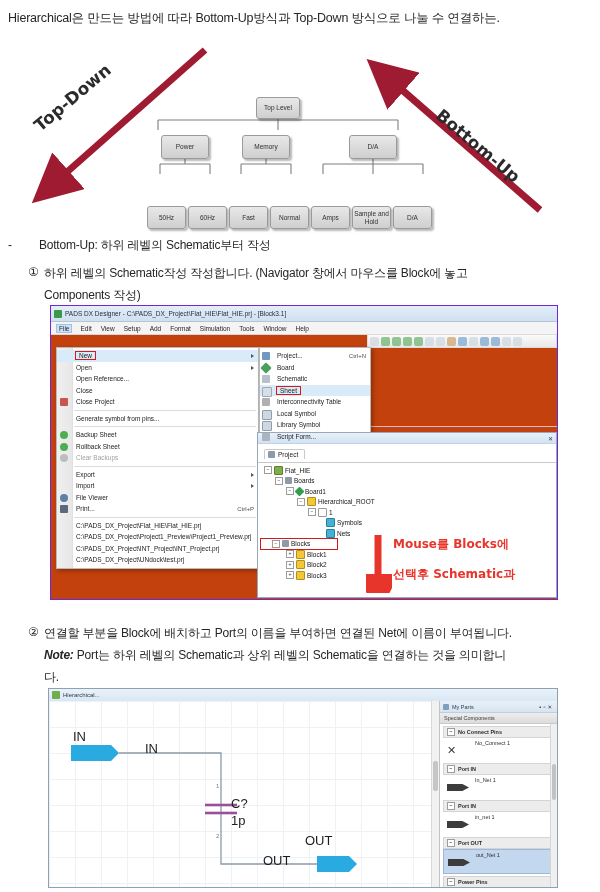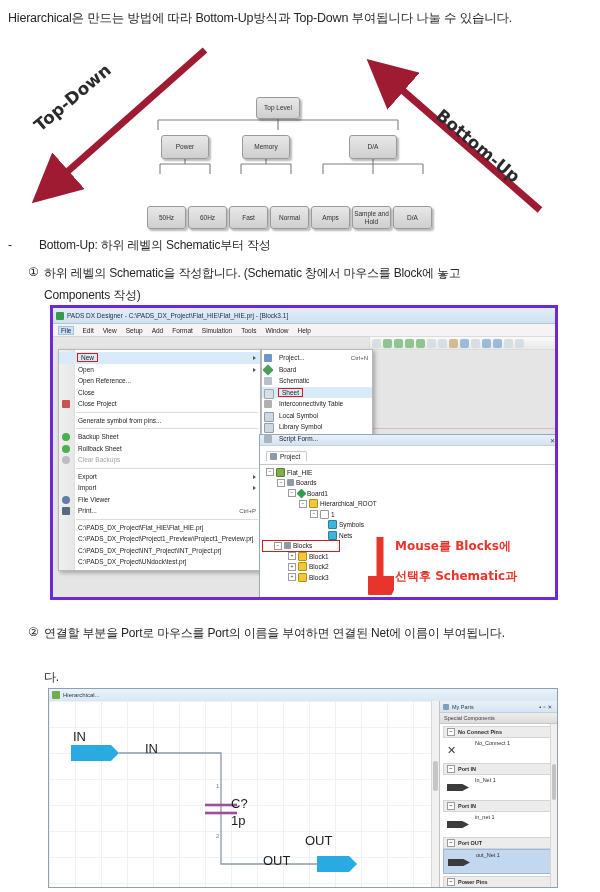--- a/index.html
+++ b/index.html
@@ -40,21 +40,21 @@
   .txt{position:absolute;font-size:12px;color:#262626;letter-spacing:-0.2px;}
   .dash{left:8px;}
   .dash .b{margin-left:24px;}
   .numline{display:flex;}
   .circ{width:16px;flex:0 0 16px;}
   .numbody{flex:1;}
 
   
   .pads{
     position:absolute;left:50px;top:305px;width:508px;height:295px;
-    background:#e5e5e5;border:3px solid #6d28d9;box-sizing:border-box;
+    background:#c2410c;border:1px solid #6d28d9;box-sizing:border-box;
     font-family:"Liberation Sans",sans-serif;overflow:hidden;
   }
   .pads-title{
     height:15px;background:linear-gradient(180deg,#e4eef8 0%,#cfe0f0 100%);
     display:flex;align-items:center;gap:3px;padding:0 3px;
     font-size:6.5px;color:#203040;border-bottom:1px solid #b5c4d2;
   }
   .tiny-ico{width:8px;height:8px;border-radius:1px;background:#3a9a4a;
     display:inline-block;flex:0 0 8px;}
   .pads-menu{
@@ -166,21 +166,21 @@
     border-left:1px solid #d8d8d8;}
   .vthumb{position:absolute;left:1px;top:60px;width:5px;height:30px;background:#c6c6c6;border-radius:2px;}
 
   .dotline{position:absolute;background:#b9b9b9;}
 </style>
 </head>
 <body>
 
 <div class="page">
 
-  <div class="intro">Hierarchical은 만드는 방법에 따라 Bottom-Up방식과 Top-Down 부여됩니다 나눌 수 있습니다.</div>
+  <div class="intro">Hierarchical은 만드는 방법에 따라 Bottom-Up방식과 Top-Down 방식으로 나눌 수 연결하는.</div>
 
   <div class="figure">
     <svg class="figsvg" width="600" height="185">
       <defs>
         <marker id="ah" markerWidth="7" markerHeight="7" refX="2" refY="3.5" orient="auto">
           <polygon points="0,0 7,3.5 0,7" fill="#9e1b32"></polygon>
         </marker>
       </defs>
       <line x1="205" y1="10" x2="58" y2="140" stroke="#9e1b32" stroke-width="7" marker-end="url(#ah)"></line>
       <line x1="540" y1="170" x2="393" y2="42" stroke="#9e1b32" stroke-width="7" marker-end="url(#ah)"></line>
@@ -213,21 +213,21 @@
     <div class="node" style="left:393px;top:166px;width:39px;height:23px;">D/A</div>
   </div>
 
   <div class="txt dash" style="top:237px;">
     <span>-</span>
     <span class="b">Bottom-Up: 하위 레벨의 Schematic부터 작성</span>
   </div>
 
   <div class="txt numline" style="left:28px;top:265px;width:560px;">
     <span class="circ">①</span>
-    <span class="numbody">하위  레벨의  Schematic을  작성합니다.  (Schematic    창에서    마우스를    Block에    놓고</span>
+    <span class="numbody">하위  레벨의  Schematic작성  작성합니다.  (Navigator    창에서    마우스를    Block에    놓고</span>
   </div>
   <div class="txt" style="left:44px;top:287px;">Components 작성)</div>
 
   <div class="pads">
 
     <div class="pads-title">
       <span class="tiny-ico"></span>
       <span>PADS DX Designer - C:\PADS_DX_Project\Flat_HIE\Flat_HIE.prj - [Block3.1]</span>
     </div>
 
@@ -444,21 +444,24 @@
         </defs>
         <line x1="12" y1="2" x2="12" y2="48" stroke="#e8352b" stroke-width="7" marker-end="url(#ra)"></line>
       </svg>
       <div class="annot" style="left:135px;top:103px;">Mouse를 Blocks에</div>
       <div class="annot" style="left:135px;top:133px;">선택후 Schematic과</div>
     </div>
   </div>
 
   <div class="txt numline" style="left:28px;top:625px;width:566px;">
     <span class="circ">②</span>
-    <span class="numbody">연결할 부분을 Port로 마우스를 Port의 이름을 부여하면 연결된 Net에 이름이 부여됩니다.</span>
+    <span class="numbody">연결할 부분을 Block에 배치하고 Port의 이름을 부여하면 연결된 Net에 이름이 부여됩니다.</span>
+  </div>
+  <div class="txt" style="left:44px;top:647px;">
+    <b><i>Note:</i></b><span> Port는 하위 레벨의 Schematic과 상위 레벨의 Schematic을 연결하는 것을 의미합니</span>
   </div>
   <div class="txt" style="left:44px;top:669px;">다.</div>
 
   <div class="schem">
     <div class="schem-title">
       <span class="tiny-ico" style="background:#6fae4a"></span>
       <span>Hierarchical...</span>
     </div>
 
     <div class="canvas">

